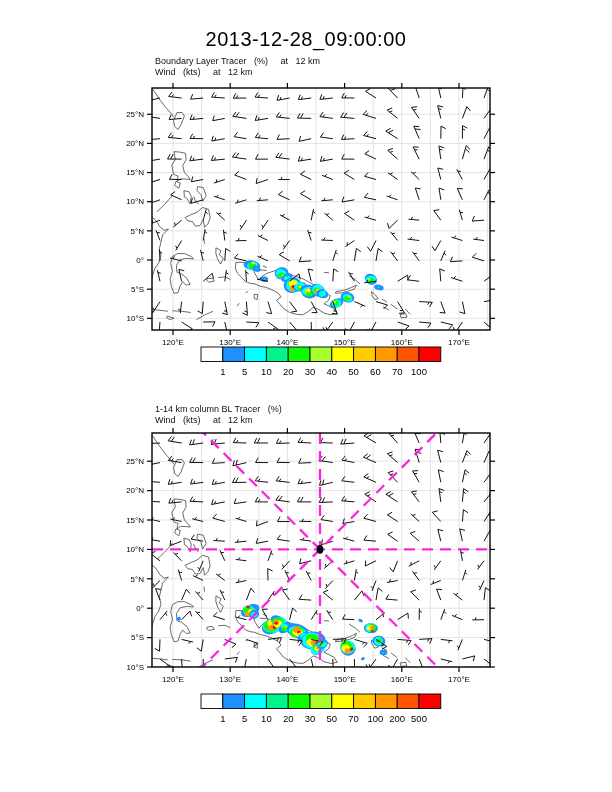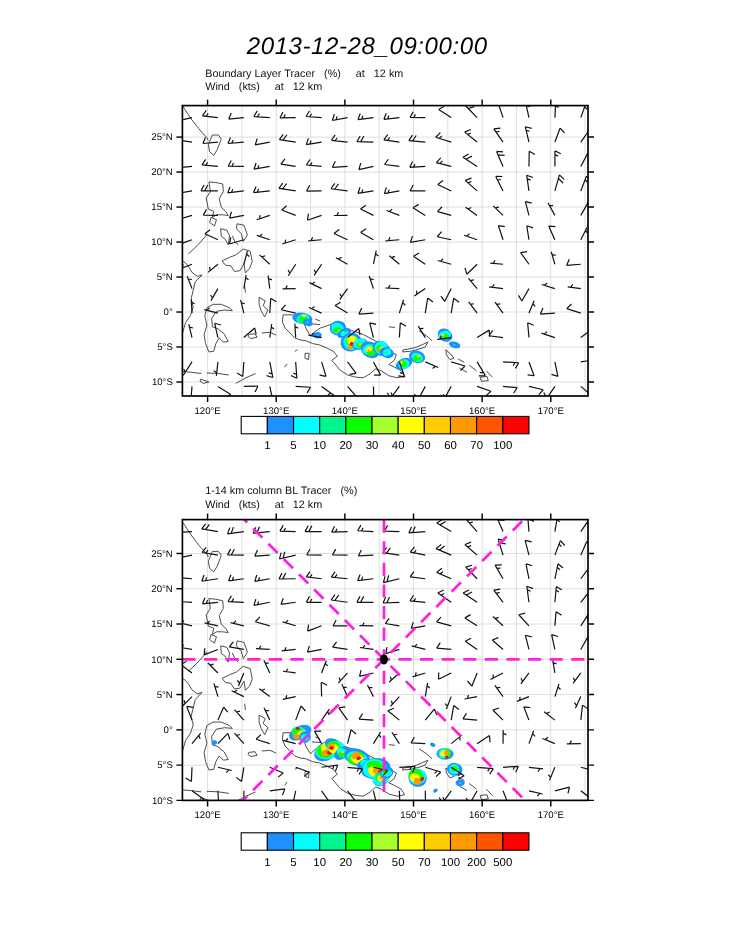--- a/index.html
+++ b/index.html
@@ -1,20 +1,20 @@
 <!DOCTYPE html>
 <html><head>
 <meta charset="utf-8">
 <style>
   html,body{margin:0;padding:0;background:#ffffff;}
   .page{position:relative;width:612px;height:792px;background:#fff;overflow:hidden;
         font-family:"Liberation Sans",sans-serif;color:#000;}
   .title{position:absolute;left:0;top:28px;width:612px;text-align:center;
-         font-size:20px;font-weight:500;letter-spacing:0.5px;font-style:italic;}
-  .sub{position:absolute;left:171px;font-size:9px;white-space:pre;color:#111;}
+         font-size:20px;font-weight:500;letter-spacing:0.5px;}
+  .sub{position:absolute;left:155px;font-size:9px;white-space:pre;color:#111;}
   .sub1t{top:56px;} .sub2t{top:67px;}
   .sub1b{top:404px;} .sub2b{top:415px;}
   svg{position:absolute;left:0;top:0;}
   text{font-family:"Liberation Sans",sans-serif;fill:#000;}
 </style>
 </head>
 <body>
 
 <div class="page">
   <div class="title">2013-12-28_09:00:00</div>

